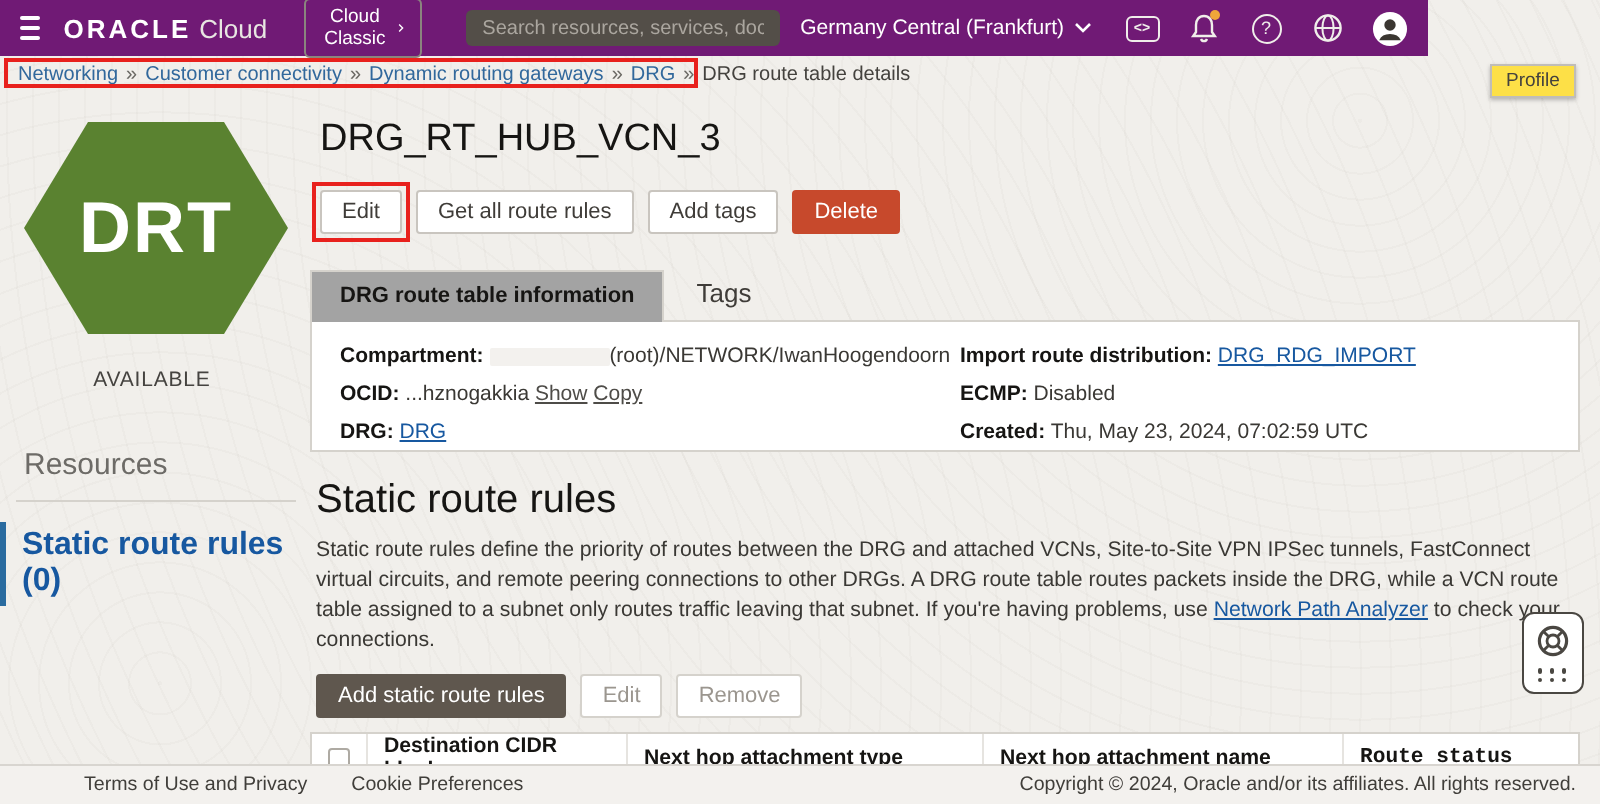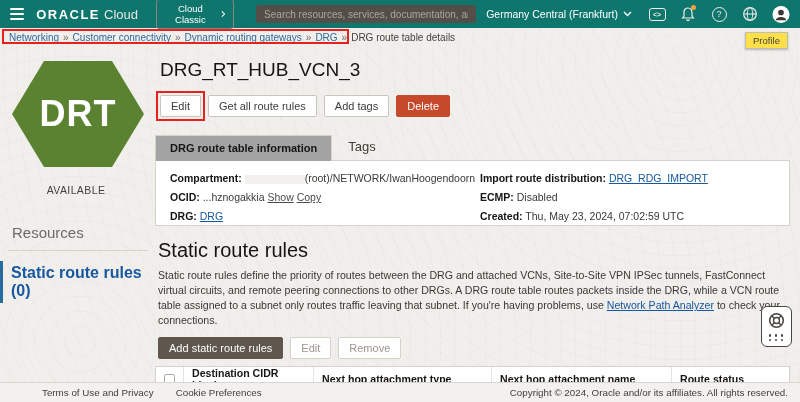--- a/index.html
+++ b/index.html
@@ -10,22 +10,22 @@
       repeating-radial-gradient(circle at 85% 15%, rgba(120,110,95,0.035) 0 1px, transparent 1px 13px),
       repeating-radial-gradient(circle at 10% 85%, rgba(120,110,95,0.035) 0 1px, transparent 1px 15px),
       #f1efeb;
     position: relative;
     overflow: hidden;
     color:#161513;
   }
 
   
   .topbar {
-    position:absolute; top:0; left:0; width:800px; height:28px;
-    background:#0f766e; display:flex; align-items:center; padding:0 10px; gap:10px;
+    position:absolute; top:0; left:0; width:714px; height:28px;
+    background:#701a75; display:flex; align-items:center; padding:0 10px; gap:10px;
   }
   .hamburger { width:16px; height:12px; display:flex; flex-direction:column; justify-content:space-between; cursor:pointer; }
   .hamburger span { display:block; height:2px; background:#fff; border-radius:1px; }
   .logo { color:#fff; font-size:13px; display:flex; align-items:baseline; gap:4px; margin-left:2px; }
   .logo .ora { font-weight:bold; letter-spacing:1.5px; }
   .logo .cld { font-weight:400; color:#e8e6e2; }
   .classic-btn {
     margin-left:8px; border:1px solid #8a857e; border-radius:3px; color:#fff;
     background:transparent; font-size:9.5px; padding:3px 8px; display:flex; align-items:center; gap:5px;
     font-family:inherit; cursor:pointer;
@@ -108,21 +108,21 @@
 
   .tbl-toolbar { display:flex; gap:7px; margin:9px 0 0 3px; }
   .btn-dark { background:#5f574e; border:1px solid #5f574e; color:#fff; }
   .btn-disabled { color:#9b968f; border-color:#d5d2cc; cursor:default; }
 
   .table { margin-top:7px; width:635px; background:#fff; border:1px solid #d5d2cc; font-size:10.6px; }
   .thead { display:flex; align-items:center; height:25px; border-bottom:1px solid #d5d2cc; font-weight:bold; color:#161513; }
   .th { padding:0 8px; height:100%; display:flex; align-items:center; border-right:1px solid #e6e4e0; }
   .th:last-child { border-right:none; }
   .th-check { width:28px; justify-content:center; }
-  .th-c1 { width:130px; } .th-c2 { width:178px; } .th-c3 { width:180px; } .th-c4 { flex:1; }
+  .th-c1 { width:130px; } .th-c2 { width:178px; } .th-c3 { width:180px; } .th-c4 { flex:1;font-family:Liberation Mono, monospace; }
   .checkbox { width:11px; height:11px; border:1px solid #aeaaa3; border-radius:2px; background:#fff; cursor:pointer; }
   .empty-row { height:20px; display:flex; align-items:center; justify-content:center; color:#5f5d58; border-bottom:1px solid #e6e4e0; }
 
   
   .float-widget {
     position:absolute; left:761px; top:306px; width:31px; height:41px; background:#fff;
     border:1.5px solid #4a4742; border-radius:6px; display:flex; flex-direction:column; align-items:center;
     justify-content:space-evenly; z-index:20; cursor:pointer;
   }
   .dots { display:grid; grid-template-columns:repeat(3, 4px); grid-gap:2px; }

